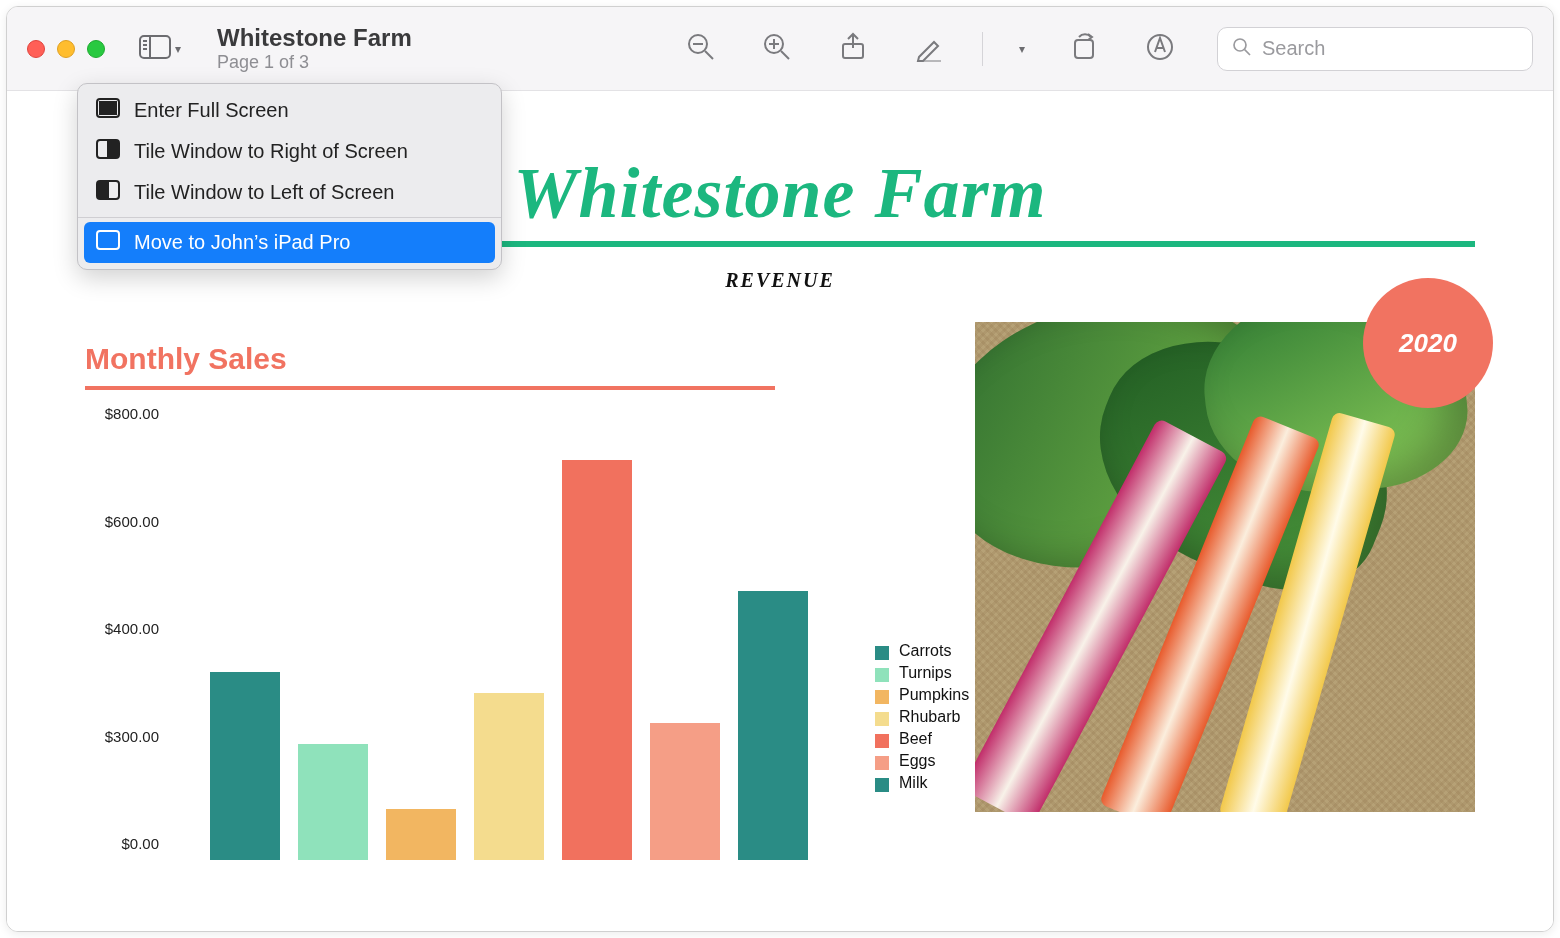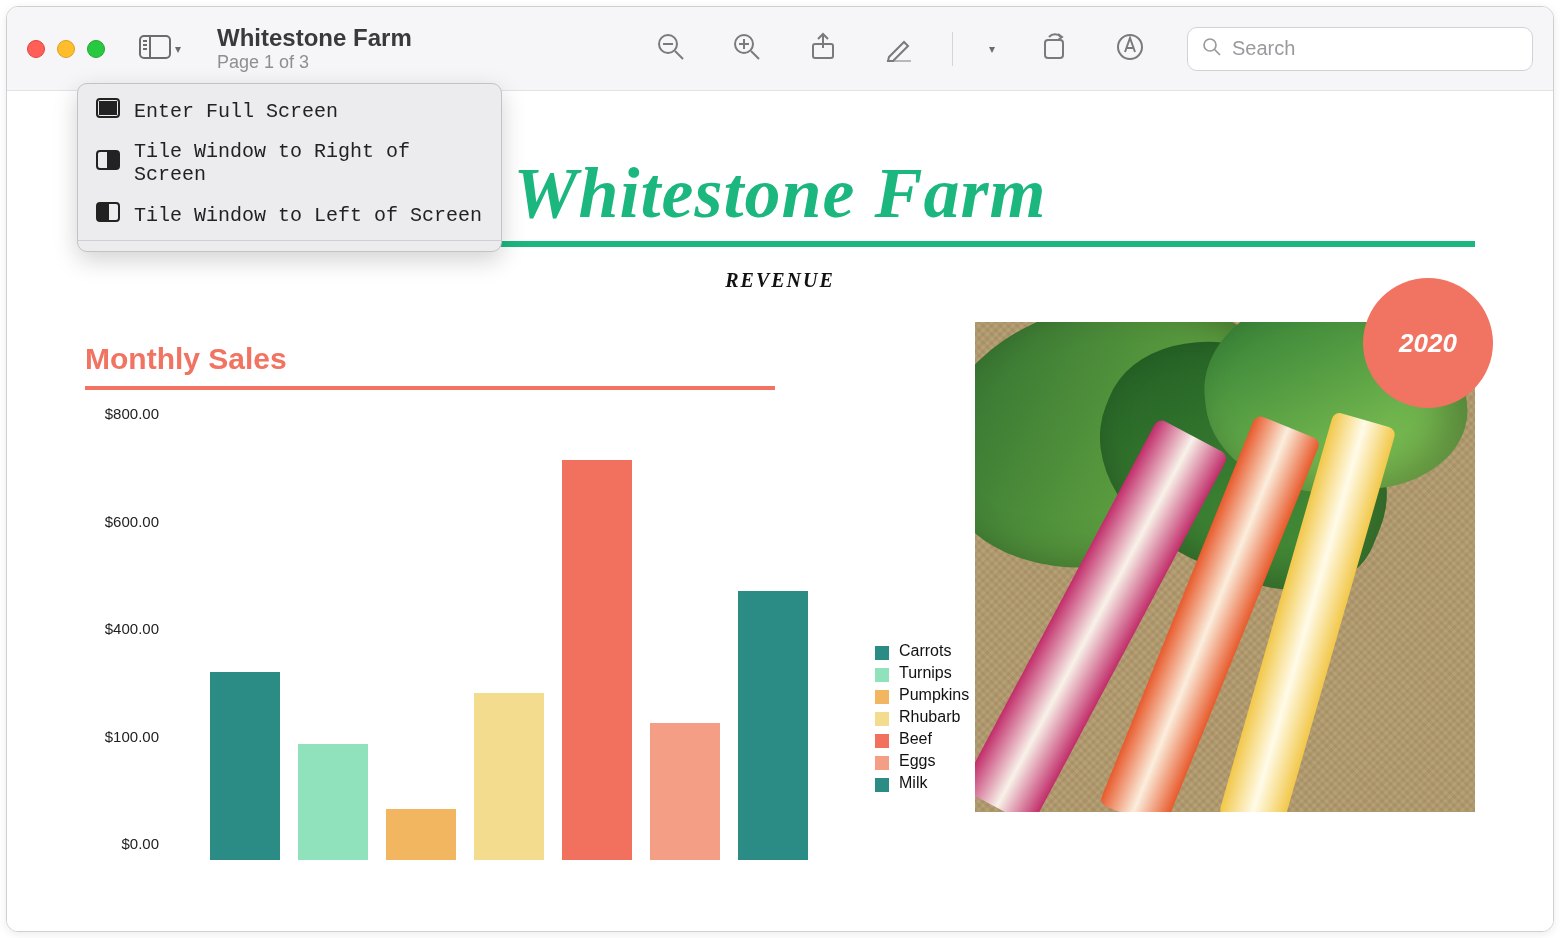--- a/index.html
+++ b/index.html
@@ -23,32 +23,32 @@
   .sidebar-btn svg { width:32px; height:24px; }
   .chev { font-size: 12px; color:#6c6c70; }
   .title-block { margin-left: 10px; }
   .doc-title { font-size: 24px; font-weight: 700; color: #3a3a3c; }
   .page-info { font-size: 18px; color: #8e8e93; }
   .spacer { flex: 1; }
   .tool { width: 58px; height: 44px; display:flex; align-items:center; justify-content:center; color:#7a7a7e; cursor:pointer; }
   .tool svg { width:30px; height:30px; stroke:#7a7a7e; }
   .divider-small { width:1px; height:34px; background:#d5d4d8; margin:0 6px; }
   .searchbox {
-    display:flex; align-items:center; gap:10px; width:346px; height:44px;
+    display:flex; align-items:center; gap:10px; width:316px; height:44px;
     border:1px solid #d2d1d5; border-radius:10px; padding:0 14px; color:#9a9a9e;
     margin-left: 10px; background:#fff;
   }
   .searchbox input { border:none; outline:none; font-size:20px; color:#333; width:100%; background:transparent; }
   .searchbox input::placeholder { color:#9a9a9e; }
 
   
   .menu {
     position:absolute; left:70px; top:76px; width:425px;
     background:#ececee; border:1px solid #c3c2c6; border-radius:10px;
-    box-shadow:0 8px 24px rgba(0,0,0,0.18); padding:6px 0; z-index:50;font-family:Liberation Mono, monospace;
+    box-shadow:0 8px 24px rgba(0,0,0,0.18); padding:6px 0; z-index:50;
   }
   .menu-item { display:flex; align-items:center; gap:14px; padding:8px 18px; font-size:20px; color:#222; cursor:pointer; }
   .menu-item.hl { background:#147efb; color:#fff; margin:0 6px; border-radius:6px; padding:8px 12px; }
   .menu-item svg { width:24px; height:20px; }
   .menu-sep { height:1px; background:#cfced2; margin:4px 0; }
 
   
   .doc {
     position:absolute; left:0; top:85px; right:0; bottom:0; overflow:hidden; background:#fff;
     padding: 60px 78px 0 78px;
@@ -209,21 +209,21 @@
     <div class="subtitle">REVENUE</div>
 
     <div class="content-row">
       <div class="chart-area">
         <div class="chart-h">Monthly Sales</div>
         <div class="chart-hr"></div>
 
         <div class="plot">
           <div class="yaxis" id="yaxis">
               <div class="ytick" style="bottom: 0px; top: auto;">$0.00</div>
-              <div class="ytick" style="bottom: 107.5px; top: auto;">$100.00</div>
+              <div class="ytick" style="bottom: 107.5px; top: auto;">$300.00</div>
               <div class="ytick" style="bottom: 215px; top: auto;">$400.00</div>
               <div class="ytick" style="bottom: 322.5px; top: auto;">$600.00</div>
               <div class="ytick" style="bottom: 430px; top: auto;">$800.00</div>
             </div>
           <div class="bars" id="bars">
               <div class="bar" style="background: rgb(42, 140, 133); height: 188.125px;"></div>
               <div class="bar" style="background: rgb(143, 226, 187); height: 115.562px;"></div>
               <div class="bar" style="background: rgb(242, 182, 97); height: 51.0625px;"></div>
               <div class="bar" style="background: rgb(244, 220, 142); height: 166.625px;"></div>
               <div class="bar" style="background: rgb(241, 113, 94); height: 400.438px;"></div>
@@ -294,15 +294,21 @@
       <span>Tile Window to Right of Screen</span>
     </div>
     <div class="menu-item">
       <span><svg viewBox="0 0 24 20" stroke="#222" fill="none" stroke-width="2">
             <rect x="1" y="1" width="22" height="18" rx="3"></rect>
             <rect x="3" y="3" width="9" height="14" fill="#222"></rect>
           </svg></span>
       <span>Tile Window to Left of Screen</span>
     </div>
     <div class="menu-sep"></div>
+    <div class="menu-item hl">
+      <span><svg viewBox="0 0 24 20" stroke="#fff" fill="none" stroke-width="2">
+            <rect x="1" y="1" width="22" height="18" rx="3"></rect>
+          </svg></span>
+      <span>Move to John’s iPad Pro</span>
+    </div>
   </div>
 
 </div>
 
 </body></html>

